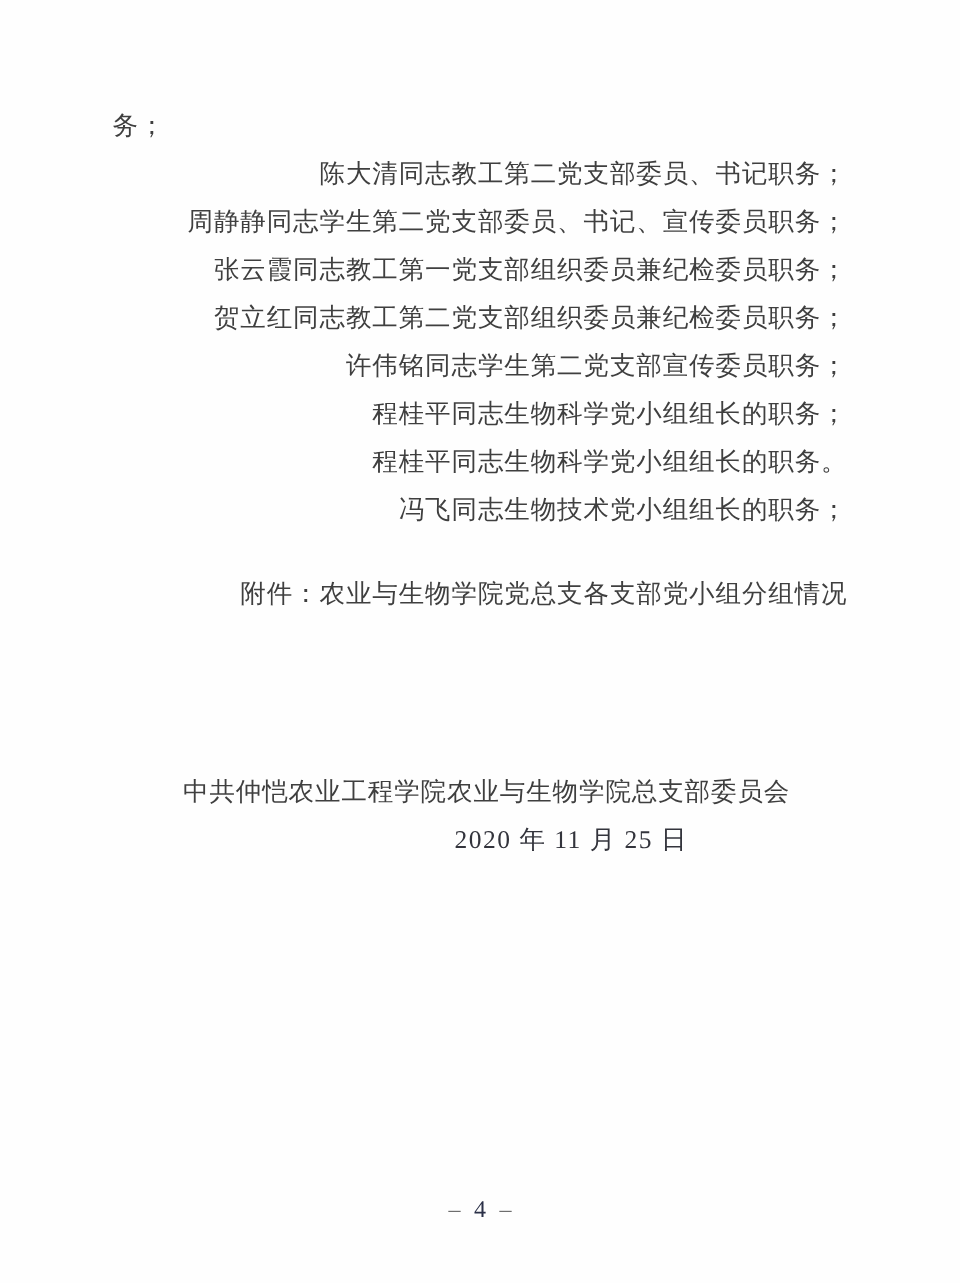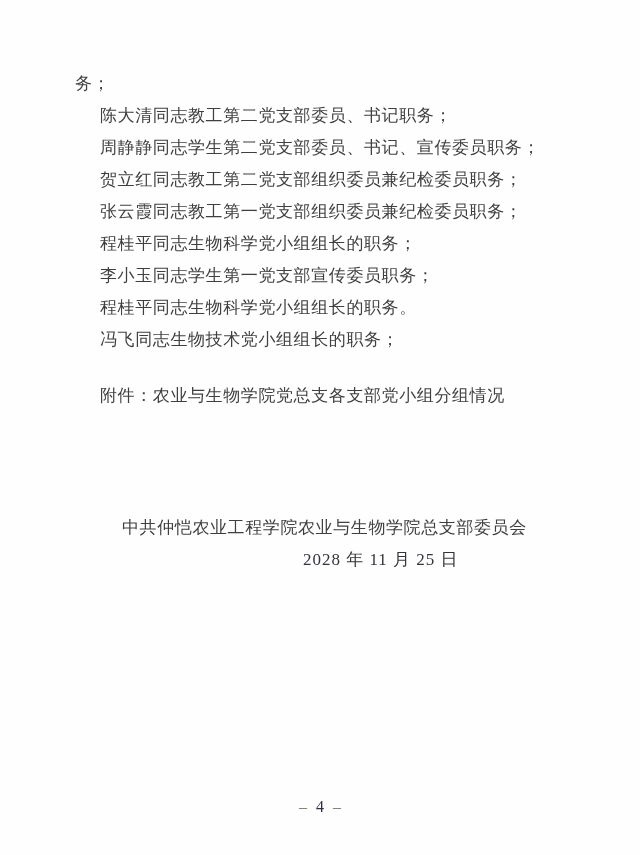--- a/index.html
+++ b/index.html
@@ -26,20 +26,21 @@
   .doc-line {
     height: 32px;
     line-height: 32px;
     font-size: 17px;
     letter-spacing: 0.6px;
     white-space: nowrap;
     color: #3f3f3f;
   }
   .indent {
     padding-left: 25px;
+    text-align: right;
   }
   .attachment-line {
     margin-top: 24px;
   }
   .signature-block {
     margin-top: 100px;
   }
   .org-line {
     margin-left: 47px;
   }
@@ -71,32 +72,32 @@
 <body>
 
 <div class="page">
 
   <div class="doc-body">
 
     <div class="doc-line">务；</div>
 
     <div class="doc-line indent">陈大清同志教工第二党支部委员、书记职务；</div>
     <div class="doc-line indent">周静静同志学生第二党支部委员、书记、宣传委员职务；</div>
+    <div class="doc-line indent">张云霞同志教工第一党支部组织委员兼纪检委员职务；</div>
     <div class="doc-line indent">贺立红同志教工第二党支部组织委员兼纪检委员职务；</div>
-    <div class="doc-line indent">张云霞同志教工第一党支部组织委员兼纪检委员职务；</div>
+    <div class="doc-line indent">许伟铭同志学生第二党支部宣传委员职务；</div>
     <div class="doc-line indent">程桂平同志生物科学党小组组长的职务；</div>
-    <div class="doc-line indent">李小玉同志学生第一党支部宣传委员职务；</div>
     <div class="doc-line indent">程桂平同志生物科学党小组组长的职务。</div>
     <div class="doc-line indent">冯飞同志生物技术党小组组长的职务；</div>
 
     <div class="doc-line indent attachment-line">附件：农业与生物学院党总支各支部党小组分组情况</div>
 
     <div class="signature-block">
       <div class="doc-line org-line">中共仲恺农业工程学院农业与生物学院总支部委员会</div>
-      <div class="doc-line date-line">2028 年 11 月 25 日</div>
+      <div class="doc-line date-line">2020 年 11 月 25 日</div>
     </div>
 
   </div>
 
   <div class="footer">
     <span class="dash">–</span><span class="page-num">4</span><span class="dash">–</span>
   </div>
 
 </div>
 

